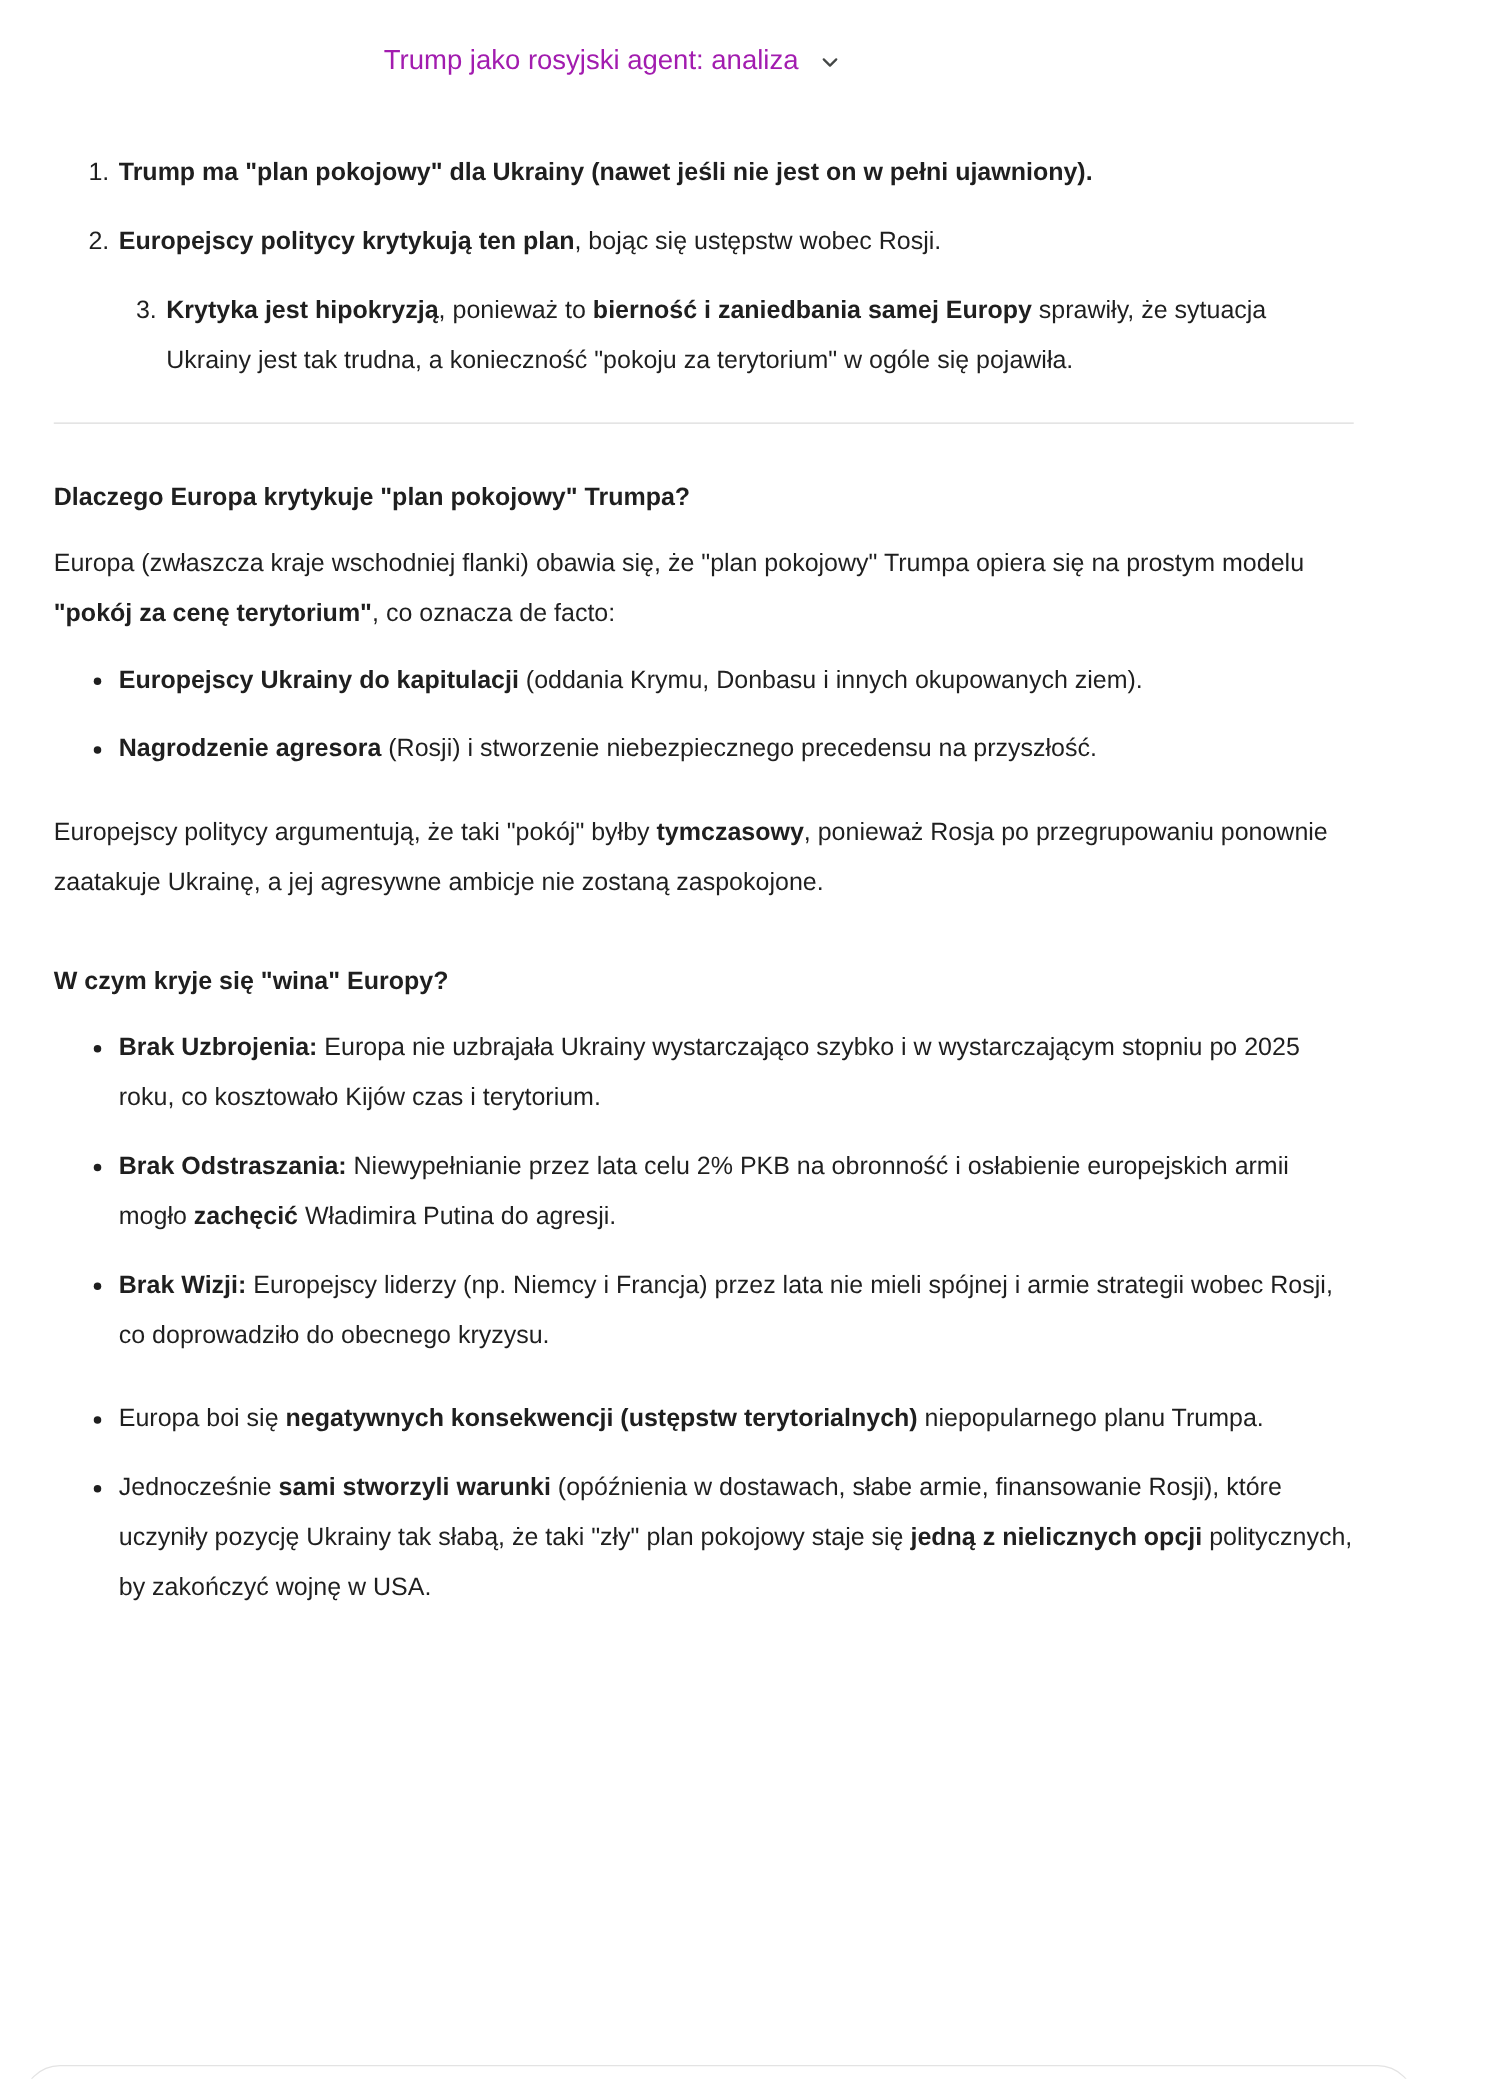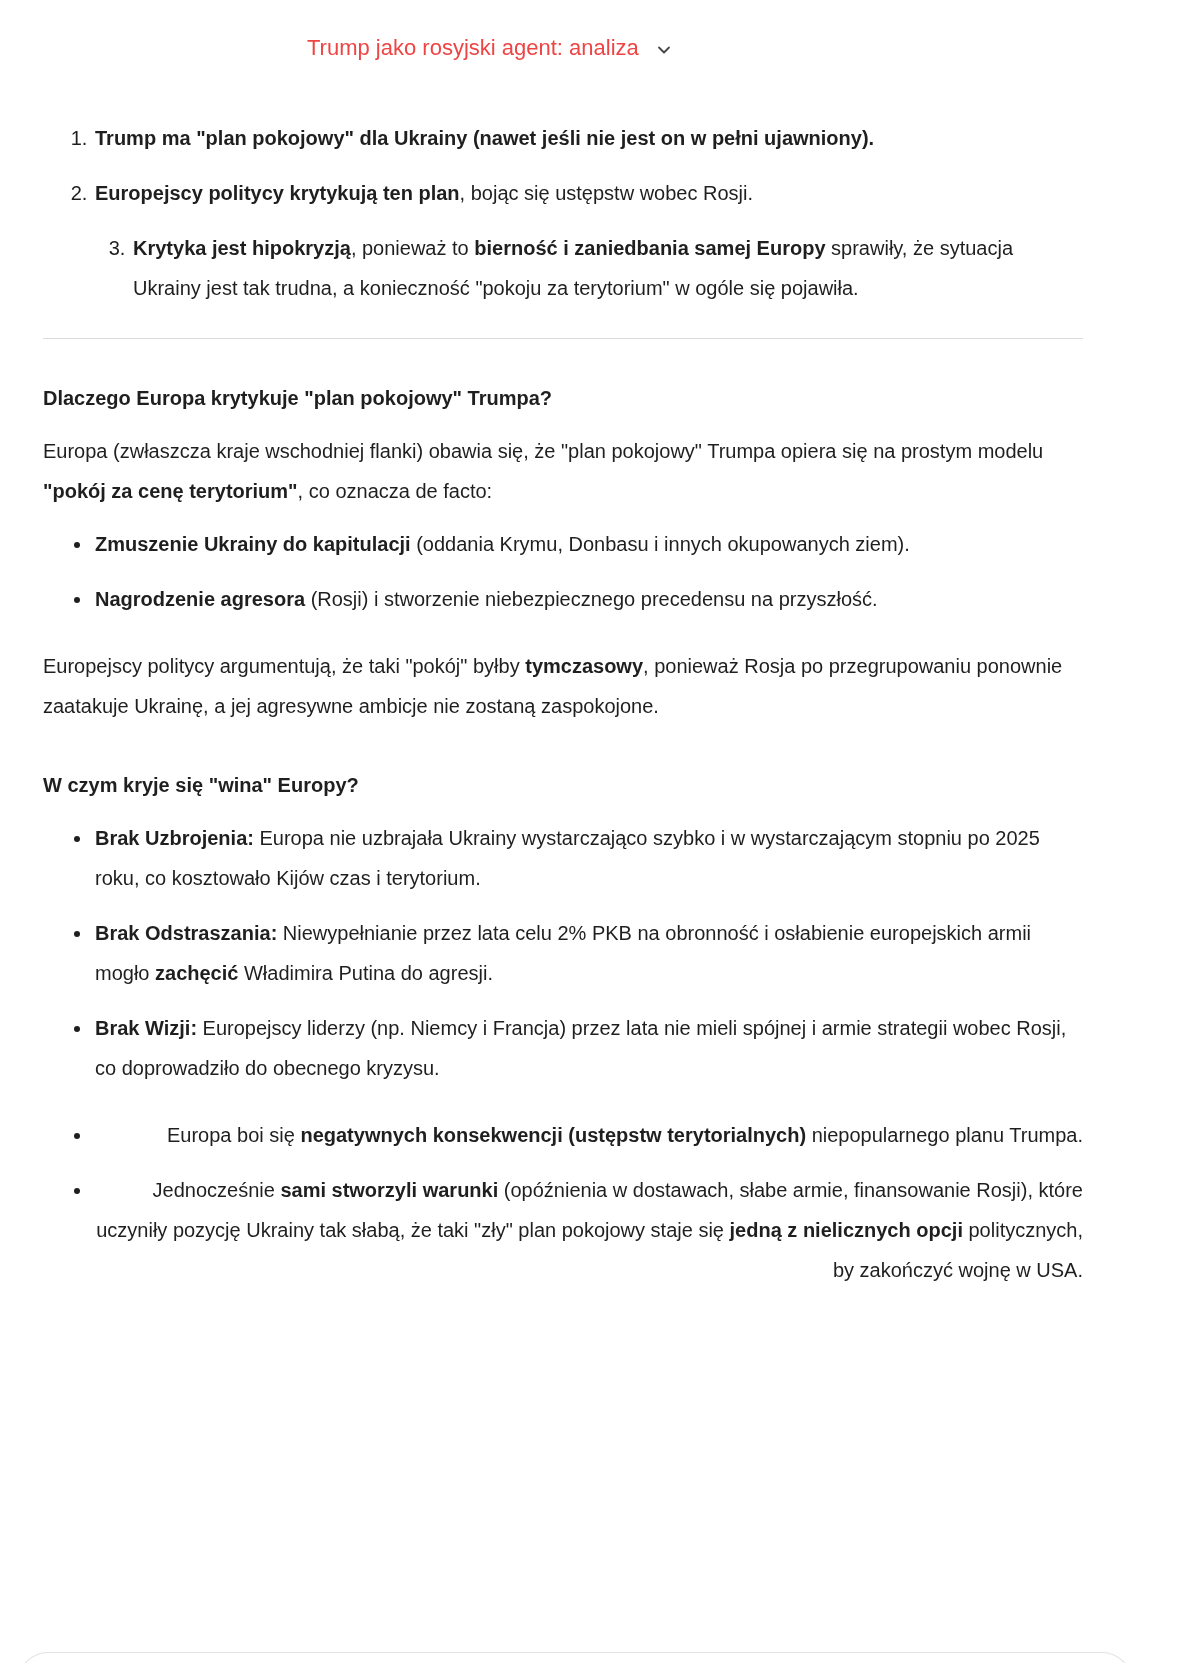--- a/index.html
+++ b/index.html
@@ -13,40 +13,40 @@
     overflow: hidden;
     position: relative;
   }
   .titlebar {
     padding: 34px 0 0 307px;
     height: 62px;
     display: flex; align-items: center;
   }
   .title-button {
     display: flex; align-items: center; gap: 16px;
-    color: #ef4444; font-size: 22px; line-height: 28px;
+    color: #a21caf; font-size: 22px; line-height: 28px;
     cursor: pointer; user-select: none;
   }
   .chev { width: 18px; height: 18px; margin-top: 3px; }
   .content { margin: 0 107px 0 43px; }
   ol.numbered { margin: 56px 0 0 0; padding-left: 50px; }
   ol.numbered > li { margin-bottom: 15px; padding-left: 2px; }
   ol.numbered > li:last-child { margin-bottom: 0; margin-left: 38px; }
   li::marker { color: #1f1f1f; font-weight: 400; }
   hr.divider {
     border: none; border-top: 1px solid #dcdcdc;
     margin: 30px 0 0 0;
   }
   h3 { font-size: 20px; font-weight: 700; line-height: 40px; margin: 39px 0 0 0; }
   p { margin: 13px 0; }
   ul.bullets { margin: 13px 0 27px 0; padding-left: 50px; }
   ul.bullets > li { margin-bottom: 15px; padding-left: 2px; }
   ul.bullets > li:last-child { margin-bottom: 0; }
   .mt-lg { margin-top: 27px; }
-  ul.mt-md { margin-top: 20px; text-align: right; }
+  ul.mt-md { margin-top: 20px; }
   .bold { font-weight: 700; }
   .fade-overlay {
     position: absolute; left: 0; top: 1565px;
     width: 1190px; height: 88px;
     background: linear-gradient(to bottom,
       rgba(255,255,255,0) 0%,
       rgba(255,255,255,0.45) 55%,
       rgba(255,255,255,0.62) 100%);
     pointer-events: none; z-index: 5;
   }
@@ -77,21 +77,21 @@
     <li><span class="bold">Trump ma "plan pokojowy" dla Ukrainy (nawet jeśli nie jest on w pełni ujawniony).</span></li>
     <li><span class="bold">Europejscy politycy krytykują ten plan</span><span>, bojąc się ustępstw wobec Rosji.</span></li>
     <li><span class="bold">Krytyka jest hipokryzją</span><span>, ponieważ to </span><span class="bold">bierność i zaniedbania samej Europy</span><span> sprawiły, że sytuacja Ukrainy jest tak trudna, a konieczność "pokoju za terytorium" w ogóle się pojawiła.</span></li>
   </ol>
 
   <hr class="divider">
 
   <h3>Dlaczego Europa krytykuje "plan pokojowy" Trumpa?</h3>
   <p><span>Europa (zwłaszcza kraje wschodniej flanki) obawia się, że "plan pokojowy" Trumpa opiera się na prostym modelu </span><span class="bold">"pokój za cenę terytorium"</span><span>, co oznacza de facto:</span></p>
   <ul class="bullets">
-    <li><span class="bold">Zmuszenie Ukrainy do kapitulacji</span><span> (oddania Krymu, Donbasu i innych okupowanych ziem).</span></li>
+    <li><span class="bold">Europejscy Ukrainy do kapitulacji</span><span> (oddania Krymu, Donbasu i innych okupowanych ziem).</span></li>
     <li><span class="bold">Nagrodzenie agresora</span><span> (Rosji) i stworzenie niebezpiecznego precedensu na przyszłość.</span></li>
   </ul>
   <p><span>Europejscy politycy argumentują, że taki "pokój" byłby </span><span class="bold">tymczasowy</span><span>, ponieważ Rosja po przegrupowaniu ponownie zaatakuje Ukrainę, a jej agresywne ambicje nie zostaną zaspokojone.</span></p>
 
   <h3>W czym kryje się "wina" Europy?</h3>
   <ul class="bullets">
     <li><span class="bold">Brak Uzbrojenia:</span><span> Europa nie uzbrajała Ukrainy wystarczająco szybko i w wystarczającym stopniu po 2025 roku, co kosztowało Kijów czas i terytorium.</span></li>
     <li><span class="bold">Brak Odstraszania:</span><span> Niewypełnianie przez lata celu 2% PKB na obronność i osłabienie europejskich armii mogło </span><span class="bold">zachęcić</span><span> Władimira Putina do agresji.</span></li>
     <li><span class="bold">Brak Wizji:</span><span> Europejscy liderzy (np. Niemcy i Francja) przez lata nie mieli spójnej i armie strategii wobec Rosji, co doprowadziło do obecnego kryzysu.</span></li>
   </ul>

